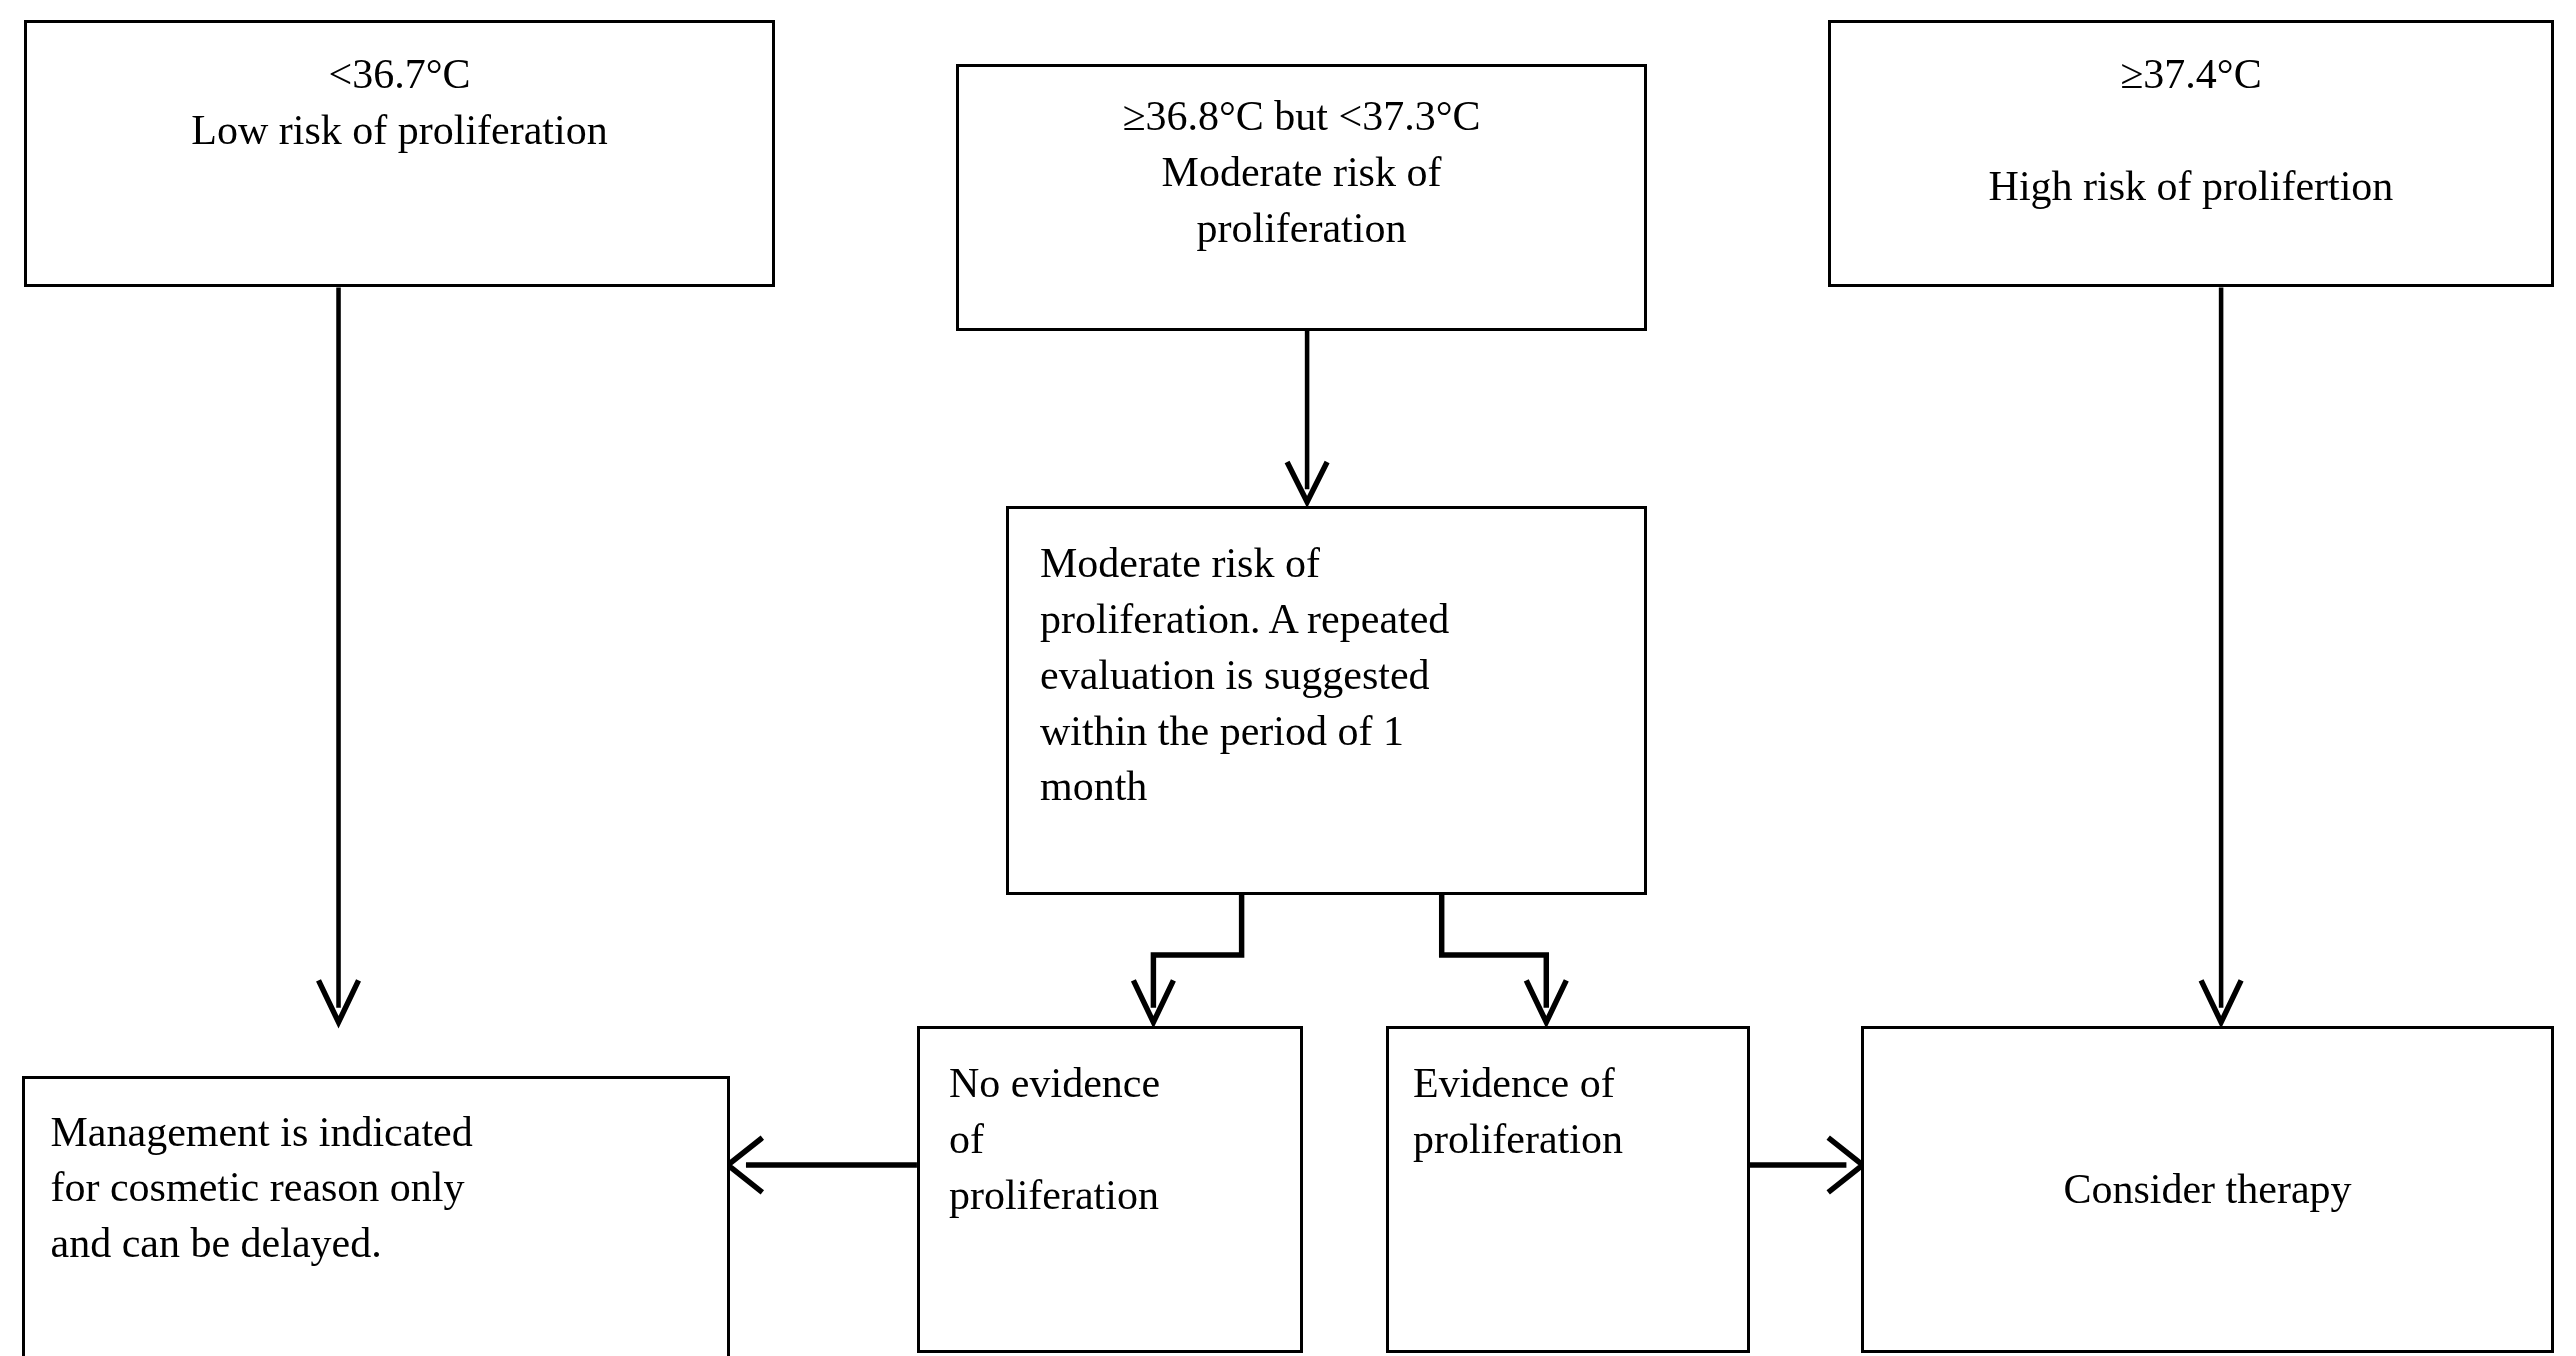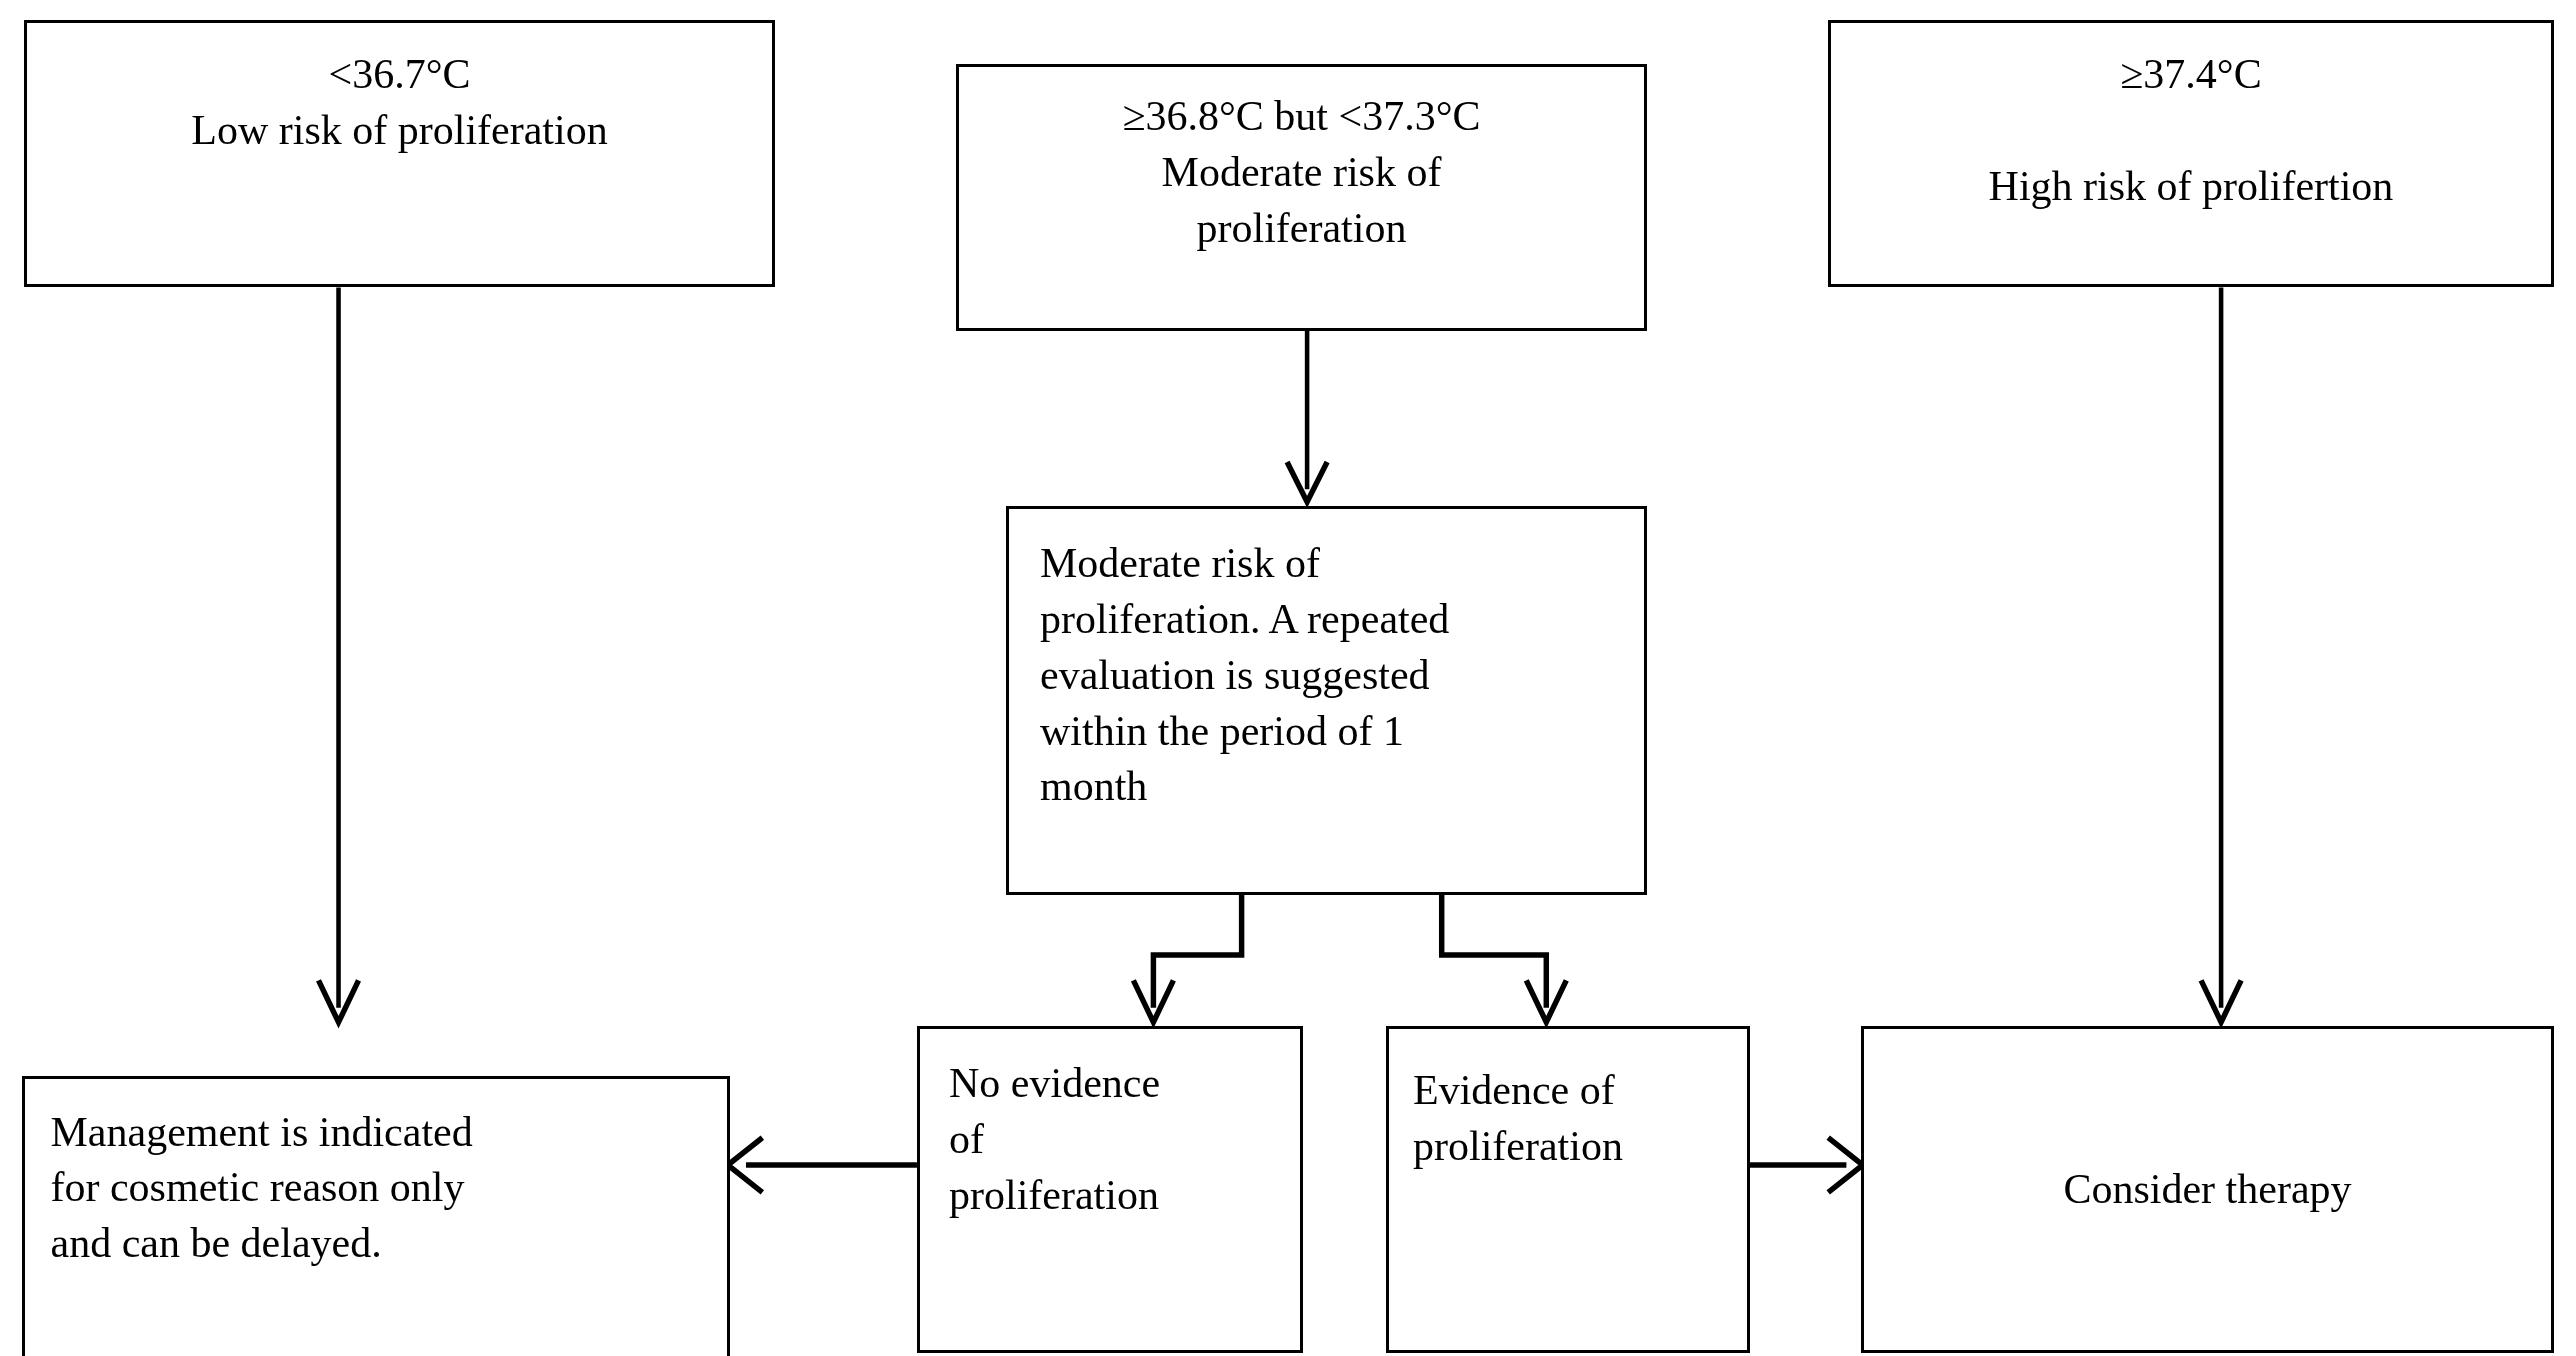--- a/index.html
+++ b/index.html
@@ -83,21 +83,21 @@
     padding: 25.5px 16.4px 0 25.5px;
     font-size: 42px;
   }
   #node-no-evidence {
     left: 917px; top: 1026px; width: 386px; height: 327px;
     padding: 27px 4px 0 29px;
     font-size: 42px;
   }
   #node-evidence {
     left: 1386px; top: 1026px; width: 364px; height: 327px;
-    padding: 34px 11px 0 24px;
+    padding: 27px 11px 0 24px;
     font-size: 42px;
   }
   #node-therapy {
     left: 1861px; top: 1026px; width: 693px; height: 327px;
     padding: 0 14px;
     font-size: 42px;
   }
 </style>
 </head>
 <body>

